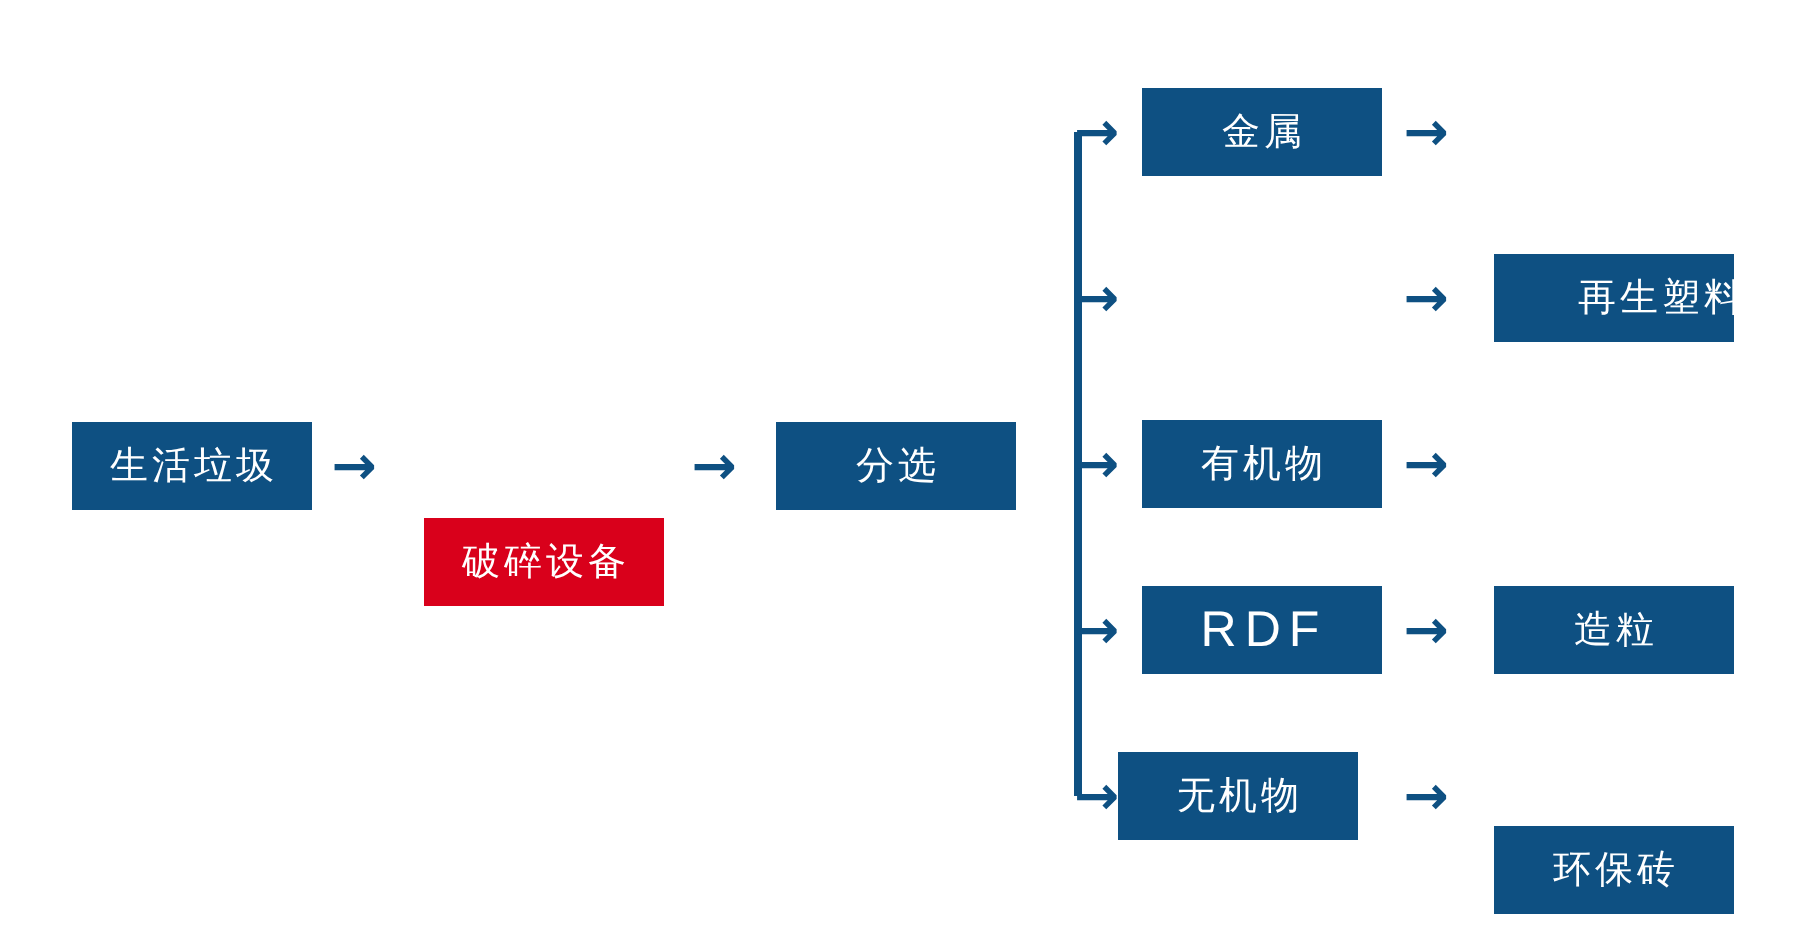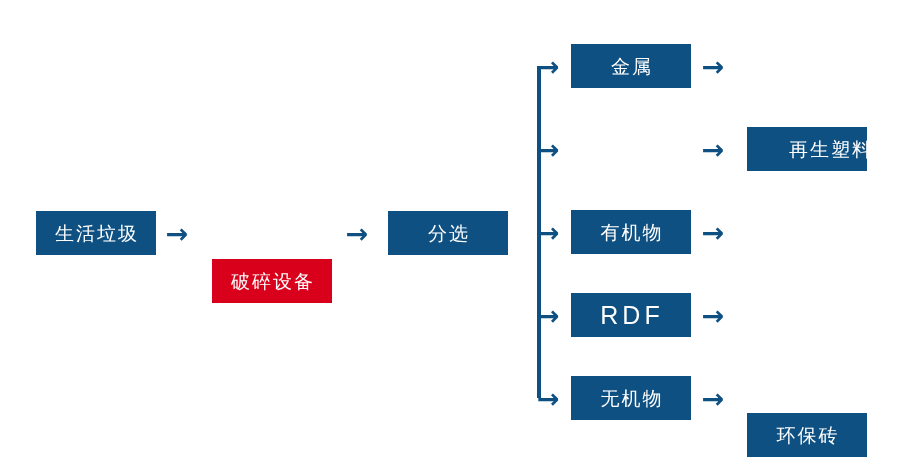--- a/index.html
+++ b/index.html
@@ -103,19 +103,20 @@
   <div class="arrow" style="left:696px; top:127px;">→</div>
   <div class="box blue" style="left:747px; top:127px;padding-left:48px;">再生塑料</div>
 
   <div class="branch-arrow" style="top:210px;">→</div>
   <div class="box blue" style="left:571px; top:210px;">有机物</div>
   <div class="arrow" style="left:696px; top:210px;">→</div>
 
   <div class="branch-arrow" style="top:293px;">→</div>
   <div class="box blue latin" style="left:571px; top:293px;">RDF</div>
   <div class="arrow" style="left:696px; top:293px;">→</div>
+  <div class="box blue" style="left:747px; top:293px;">造粒</div>
 
   <div class="branch-arrow" style="top:376px;">→</div>
-  <div class="box blue" style="left:571px; top:376px;">无机物</div>
+  <div class="box blue" style="left:559px; top:376px;">无机物</div>
   <div class="arrow" style="left:696px; top:376px;">→</div>
   <div class="box blue" style="left:747px; top:376px;margin-top:37px;">环保砖</div>
 
 </div>
 
 </body></html>

